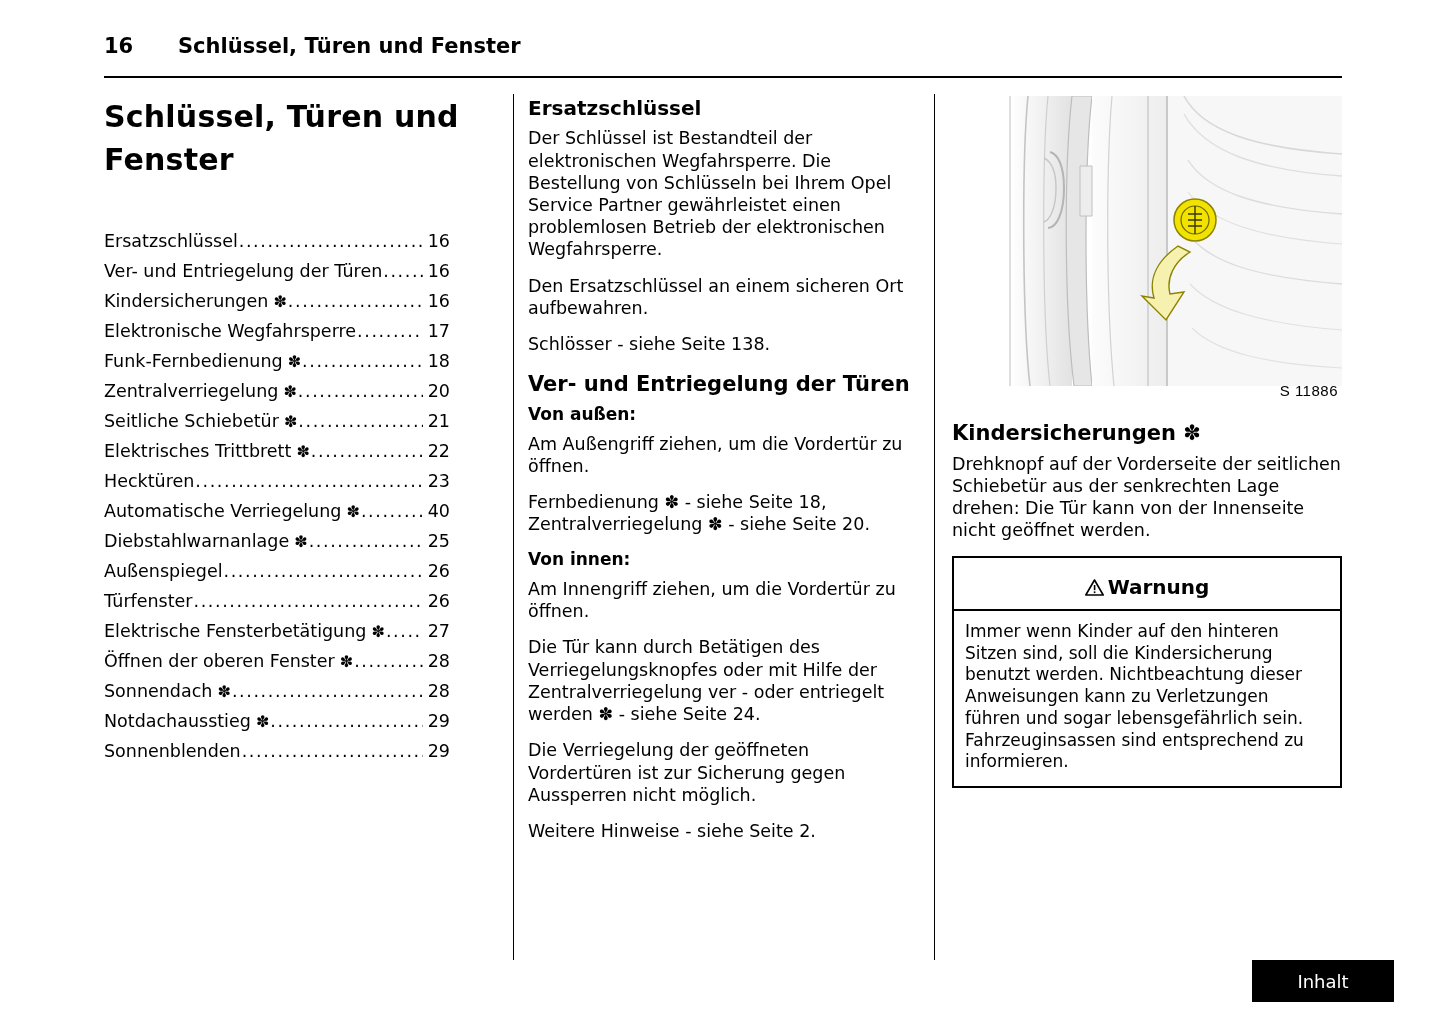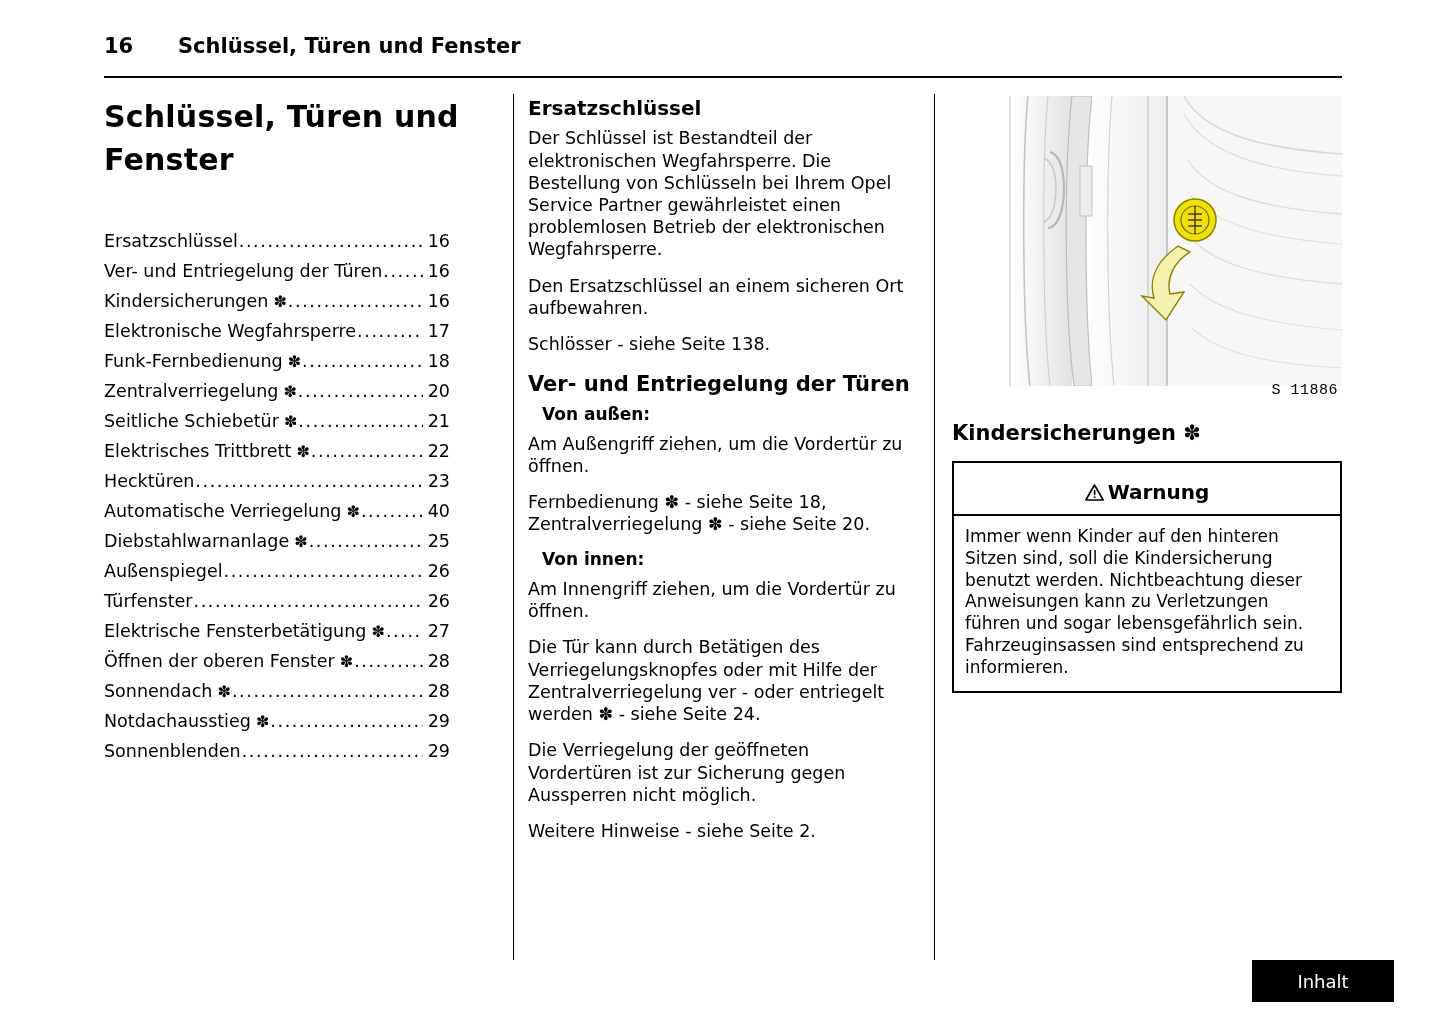--- a/index.html
+++ b/index.html
@@ -120,21 +120,21 @@
     font-size: 20px;
     font-weight: bold;
     margin: 0 0 6px 0;
   }
   .h2.big {
     font-size: 21px;
   }
   .h3 {
     font-size: 17px;
     font-weight: bold;
-    margin: 4px 0 7px 14px;
+    margin: 4px 0 7px 0;
   }
   .para {
     margin: 0 0 16px 0;
   }
   .para.tight { margin-bottom: 14px; }
 
   
   .col3 {
     position: absolute;
     left: 952px;
@@ -149,21 +149,21 @@
     height: 310px;
     overflow: hidden;
     margin-bottom: 14px;
   }
   .figure svg { display: block; }
   .fig-code {
     position: absolute;
     right: 4px;
     bottom: 6px;
     font-size: 15px;
-    font-family: Liberation Mono, monospace;
+    font-family: Liberation Sans, sans-serif;
     letter-spacing: 0.5px;
   }
   .warnbox {
     border: 2px solid #000;
     margin-top: 14px;
     width: 386px;
   }
   .warnbox .wb-title {
     text-align: center;
     font-weight: bold;
@@ -410,20 +410,21 @@
         <path d="M243 110 L243 138" stroke="#3a3700" stroke-width="1.4"></path>
 
         <path d="M226 150 C206 164, 196 182, 202 202 L190 200 L214 224 L232 196 L218 198 C214 182, 222 166, 238 156 Z" fill="#f7f1b0" stroke="#8a8300" stroke-width="1.4"></path>
 
         <rect x="0" y="290" width="390" height="20" fill="#ffffff"></rect>
       </svg>
       <div class="fig-code">S 11886</div>
     </div>
 
     <div class="h2 big">Kindersicherungen ✽</div>
+    <p class="para tight">Drehknopf auf der Vorderseite der seitlichen Schiebetür aus der senkrechten Lage drehen: Die Tür kann von der Innenseite nicht geöffnet werden.</p>
 
     <div class="warnbox">
       <div class="wb-title">
         <span class="tri">
           <svg width="19" height="17" viewBox="0 0 19 17" xmlns="http://www.w3.org/2000/svg">
             <path d="M9.5 1 L18.2 16 L0.8 16 Z" fill="none" stroke="#000" stroke-width="1.6" stroke-linejoin="round"></path>
             <rect x="8.8" y="6" width="1.6" height="5.2" fill="#000"></rect>
             <rect x="8.8" y="12.4" width="1.6" height="1.7" fill="#000"></rect>
           </svg>
         </span><span>Warnung</span>

